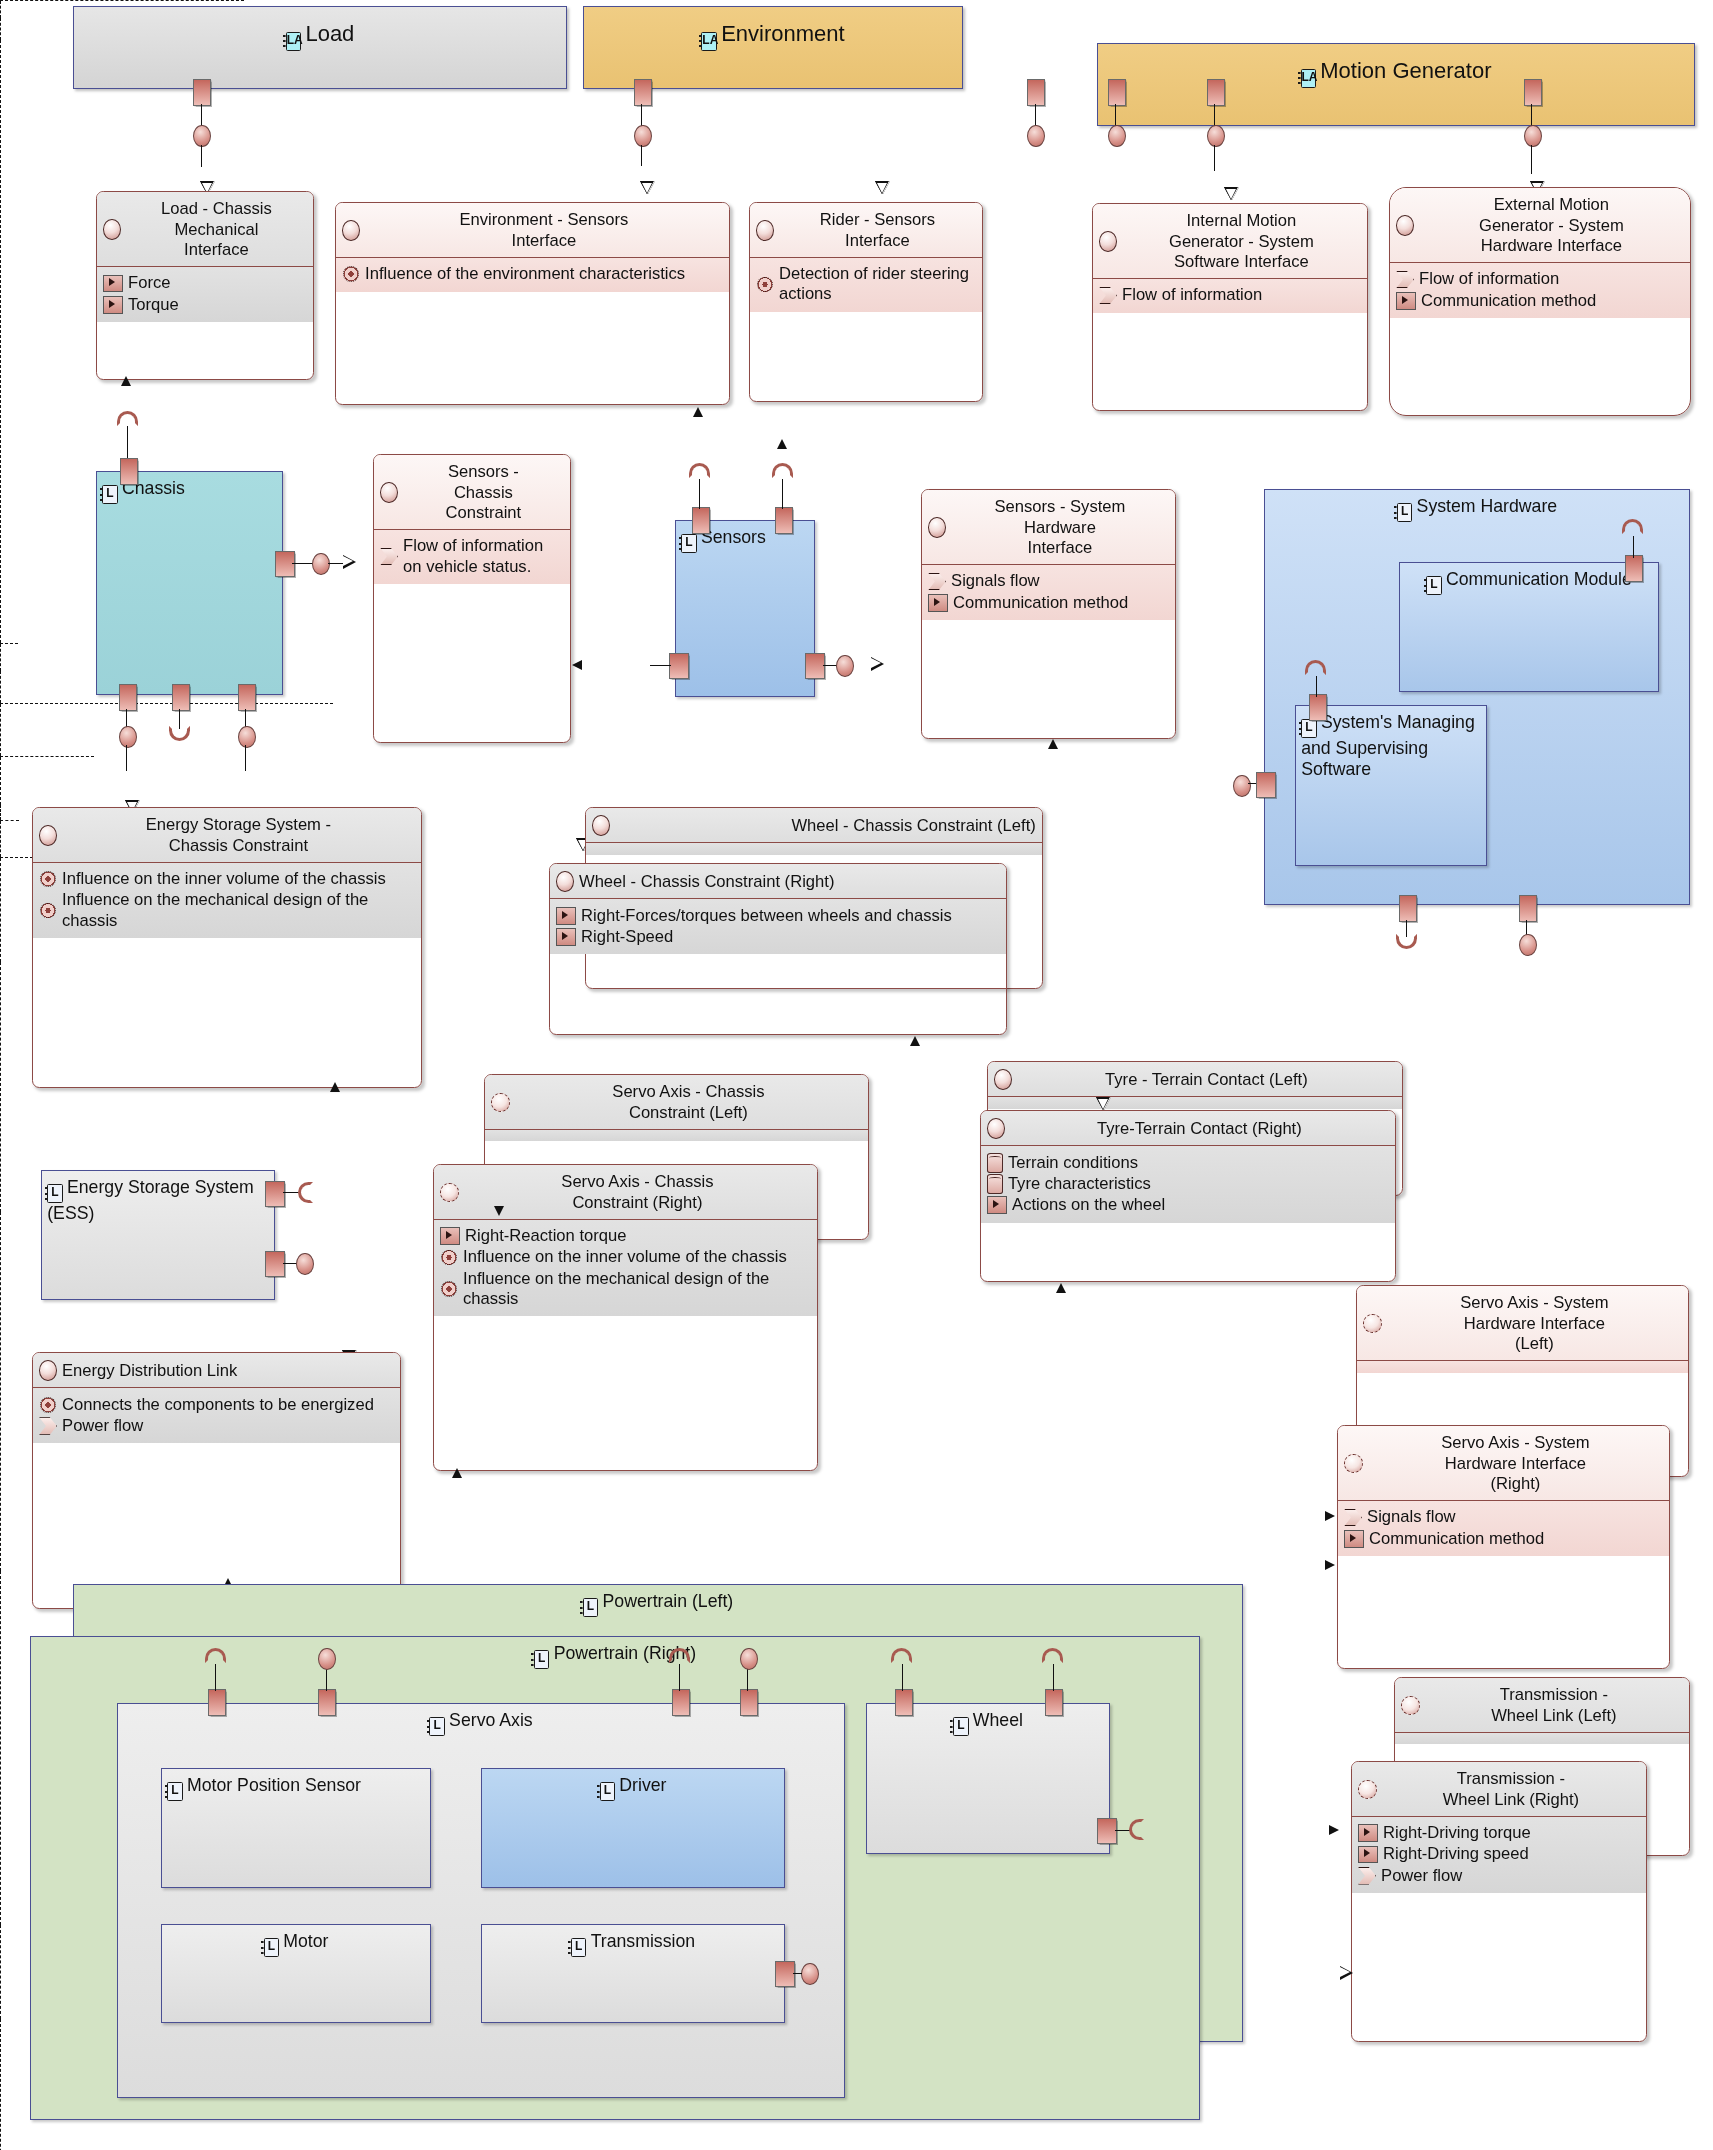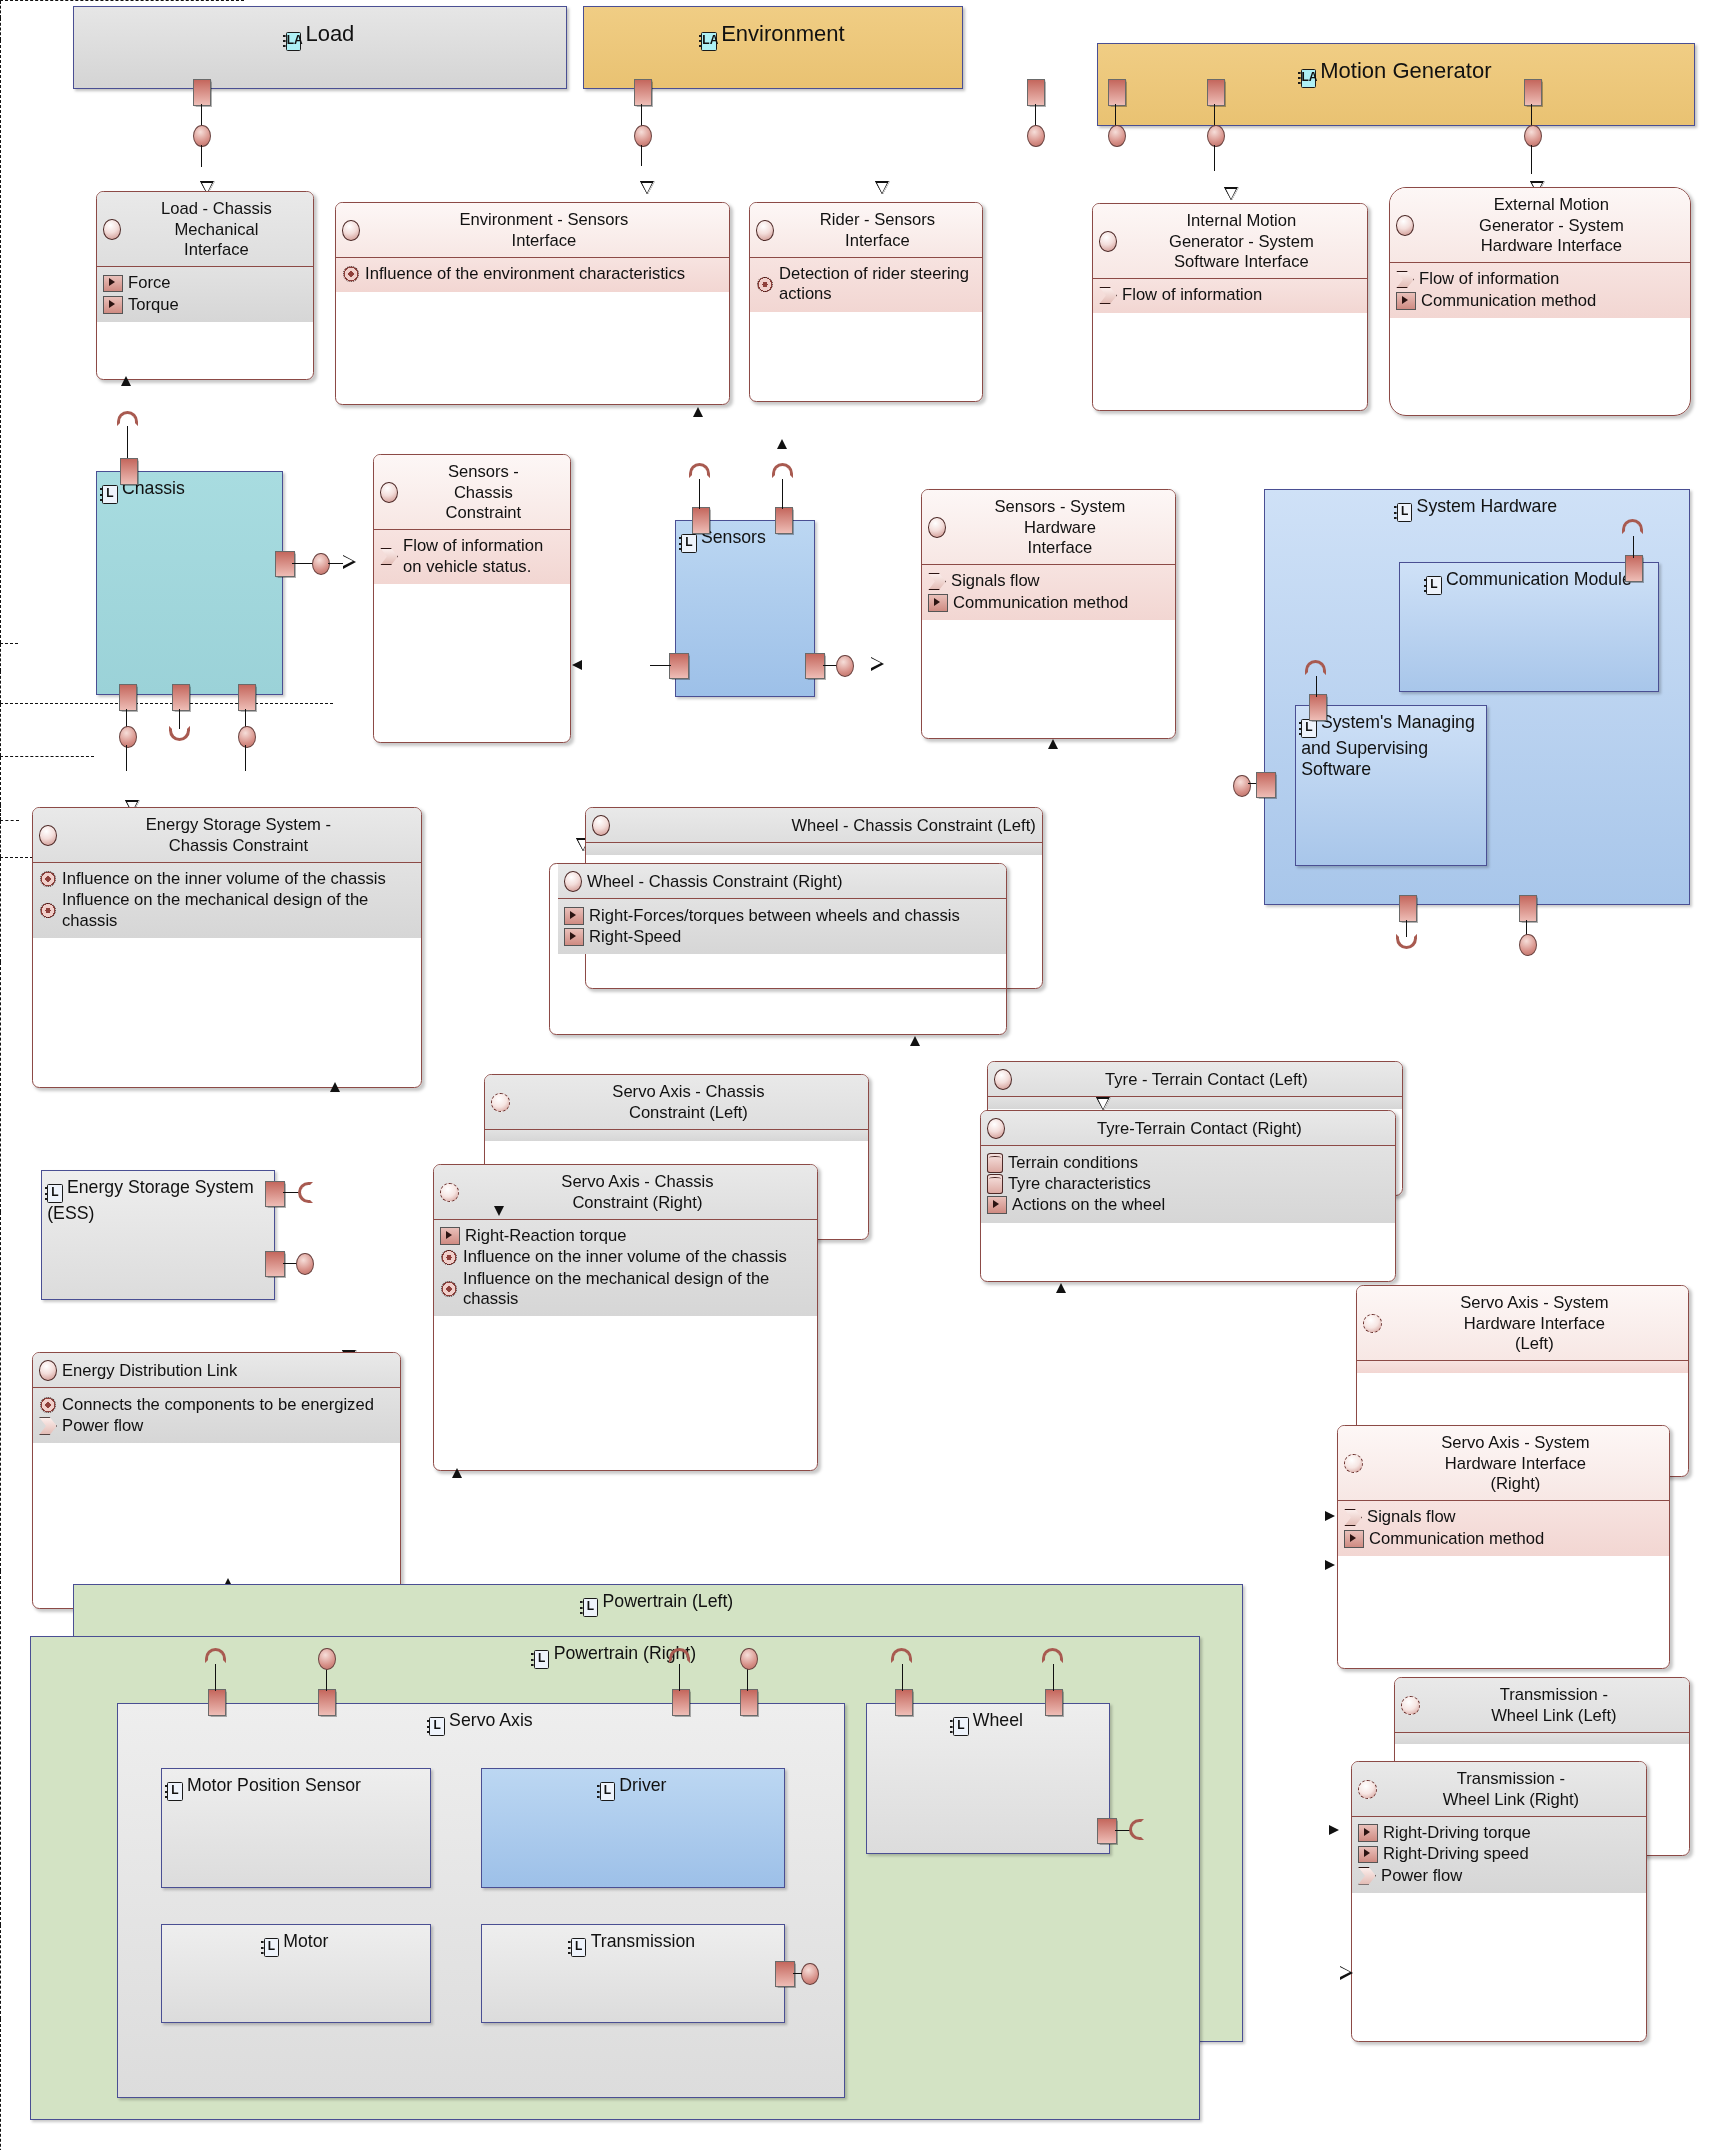--- a/index.html
+++ b/index.html
@@ -466,21 +466,21 @@
   <div class="ar-u" style="left:330px;top:1082px;"></div>
 
   <div class="abs iface grey" style="left:585px;top:807px;width:458px;height:182px;">
     <div class="head">
       <span class="g g-ball"></span>
       <span class="txt" style="text-align:right;">Wheel - Chassis Constraint (Left)</span>
     </div>
     <div class="body"></div>
   </div>
 
-  <div class="abs iface grey" style="left:549px;top:863px;width:458px;height:172px;padding-left:8px;">
+  <div class="abs iface grey" style="left:549px;top:863px;width:458px;height:172px;">
     <div class="head">
       <span class="g g-ball"></span>
       <span class="txt" style="text-align:left;">Wheel - Chassis Constraint (Right)</span>
     </div>
     <div class="body">
       <div class="row">
         <span class="g g-port"></span>
         <span class="txt">Right-Forces/torques between wheels and chassis</span>
       </div>
       <div class="row">

